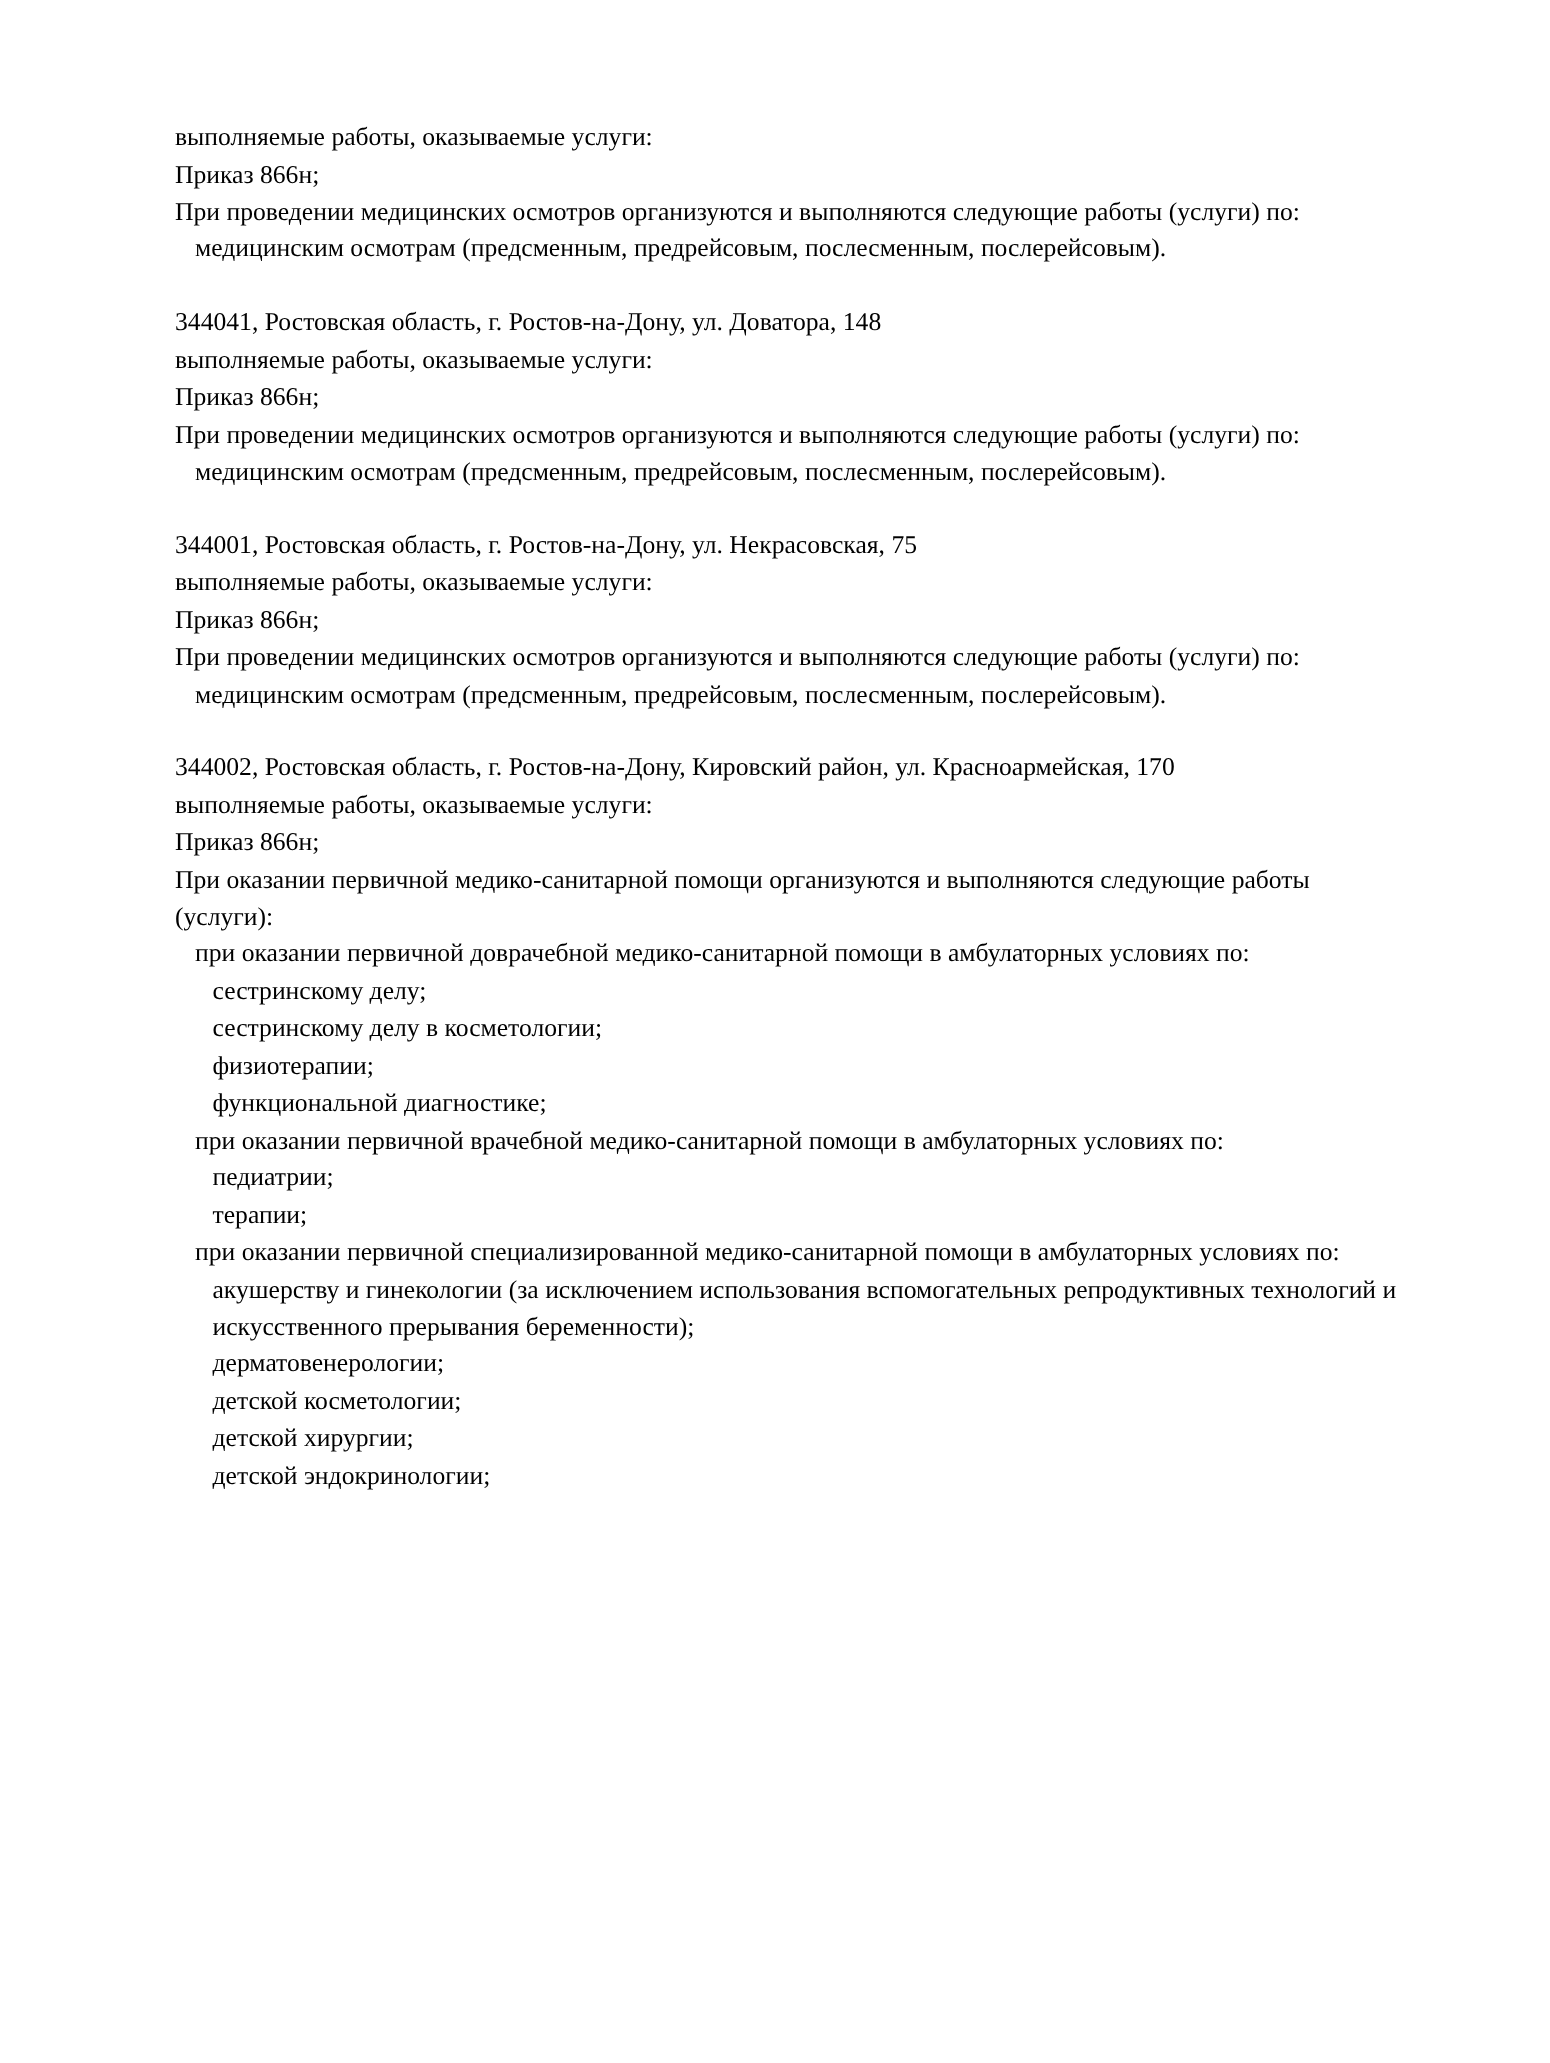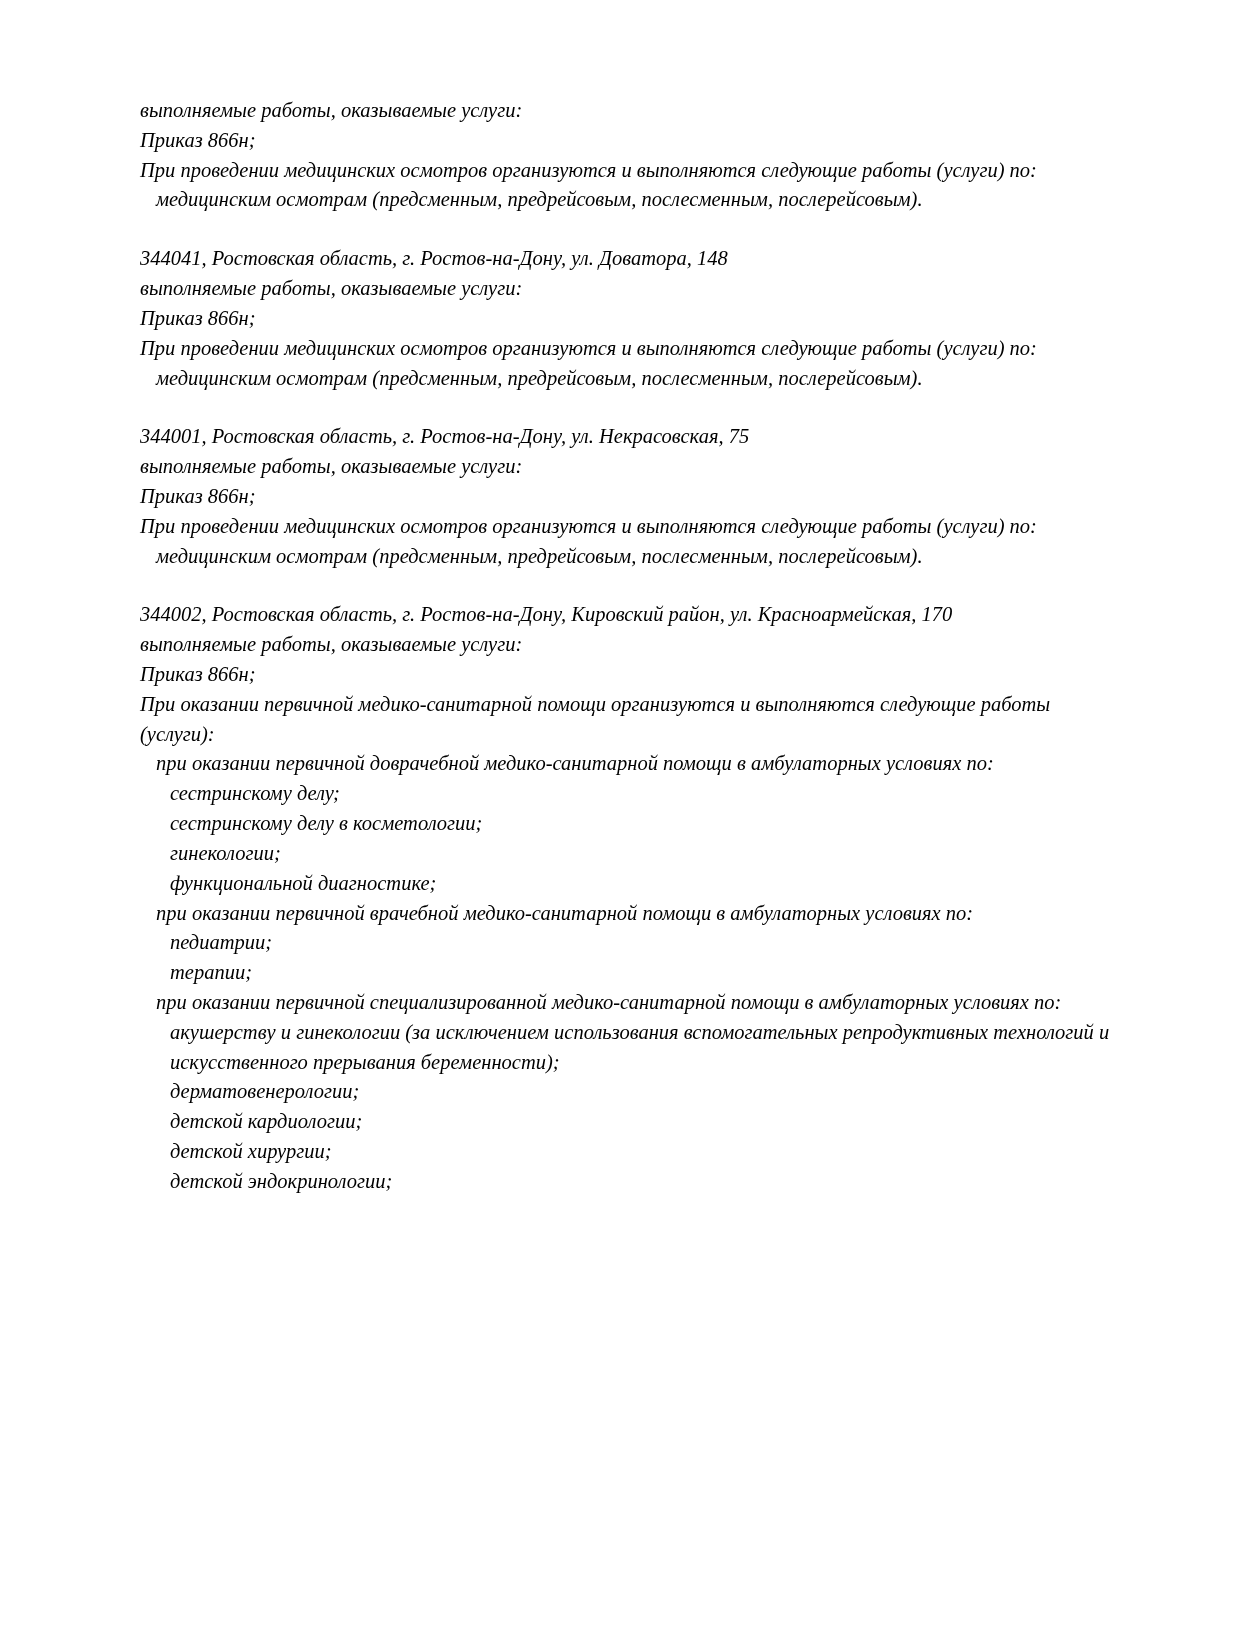--- a/index.html
+++ b/index.html
@@ -20,21 +20,20 @@
     box-sizing: border-box;
     padding: 96px 120px 60px 140px;
   }
   .doc-body {
     font-size: 20.5px;
     line-height: 1.455;
   }
   .para {
     margin: 0;
     text-align: left;
-    font-style: italic;
   }
   .blank-line {
     height: 29px;
   }
   .indent-1 {
     padding-left: 16px;
   }
   .indent-2 {
     padding-left: 30px;
   }
@@ -75,26 +74,26 @@
       </div>
       <div class="blank-line"></div>
       <div class="block">
         <p class="para hang">344002, Ростовская область, г. Ростов-на-Дону, Кировский район, ул. Красноармейская, 170</p>
         <p class="para hang">выполняемые работы, оказываемые услуги:</p>
         <p class="para hang">Приказ 866н;</p>
         <p class="para hang">При оказании первичной медико-санитарной помощи организуются и выполняются следующие работы (услуги):</p>
         <p class="para hang indent-1">при оказании первичной доврачебной медико-санитарной помощи в амбулаторных условиях по:</p>
         <p class="para hang indent-2">сестринскому делу;</p>
         <p class="para hang indent-2">сестринскому делу в косметологии;</p>
-        <p class="para hang indent-2">гинекологии;</p>
+        <p class="para hang indent-2">физиотерапии;</p>
         <p class="para hang indent-2">функциональной диагностике;</p>
         <p class="para hang indent-1">при оказании первичной врачебной медико-санитарной помощи в амбулаторных условиях по:</p>
         <p class="para hang indent-2">педиатрии;</p>
         <p class="para hang indent-2">терапии;</p>
         <p class="para hang indent-1">при оказании первичной специализированной медико-санитарной помощи в амбулаторных условиях по:</p>
         <p class="para hang indent-2">акушерству и гинекологии (за исключением использования вспомогательных репродуктивных технологий и искусственного прерывания беременности);</p>
         <p class="para hang indent-2">дерматовенерологии;</p>
-        <p class="para hang indent-2">детской кардиологии;</p>
+        <p class="para hang indent-2">детской косметологии;</p>
         <p class="para hang indent-2">детской хирургии;</p>
         <p class="para hang indent-2">детской эндокринологии;</p>
       </div>
     </div>
 </div>
 
 </body></html>

